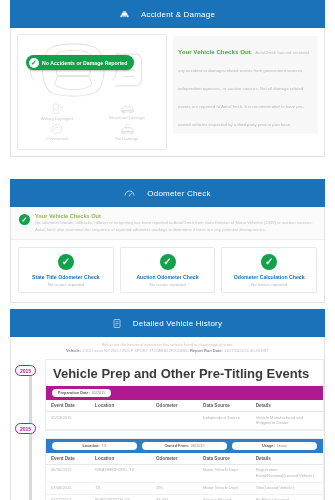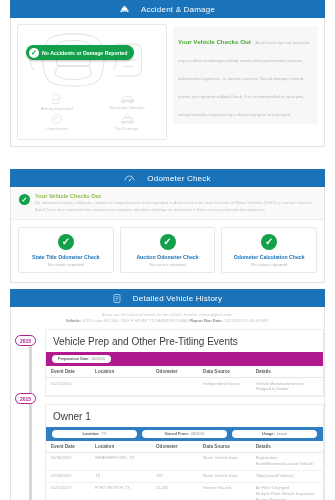--- a/index.html
+++ b/index.html
@@ -8,21 +8,21 @@
     background: #ffffff;
     font-family: "Liberation Sans", sans-serif;
     overflow: hidden;
   }
   .page { width: 335px; height: 500px; position: relative; background: #fff; }
 
   
   .sec-bar {
     background: #1a72b8;
     color: #fff;
-    height: 18px;
+    height: 28px;
     display: flex;
     align-items: center;
     justify-content: center;
     gap: 12px;
     font-size: 8px;
     letter-spacing: .2px;
   }
   .sec-bar .ttl { font-size: 8px; }
   .sec-bar svg { display: block; }
 
@@ -112,21 +112,21 @@
     width: 2.5px; background: #d8d8d8;
   }
   .yr-badge {
     position: absolute; left: 4px;
     background: #fff; border: 1px solid #b01a8e; color: #b01a8e;
     border-radius: 8px; font-size: 5px; font-weight: bold;
     padding: 1.5px 4px; z-index: 2;
   }
 
   .blk { margin-bottom: 7px; border: 1px solid #ececec; background: #fff; }
-  .blk-h { font-size: 10px; font-weight: normal; color: #3b3b3b; padding: 6px 7px 5px; }
+  .blk-h { font-size: 13px; font-weight: bold; color: #3b3b3b; padding: 6px 7px 5px; }
   .pillbar { display: flex; gap: 5px; padding: 3px 6px; }
   .pillbar.magenta { background: #b01a8e; }
   .pillbar.blue { background: #2f7ec4; }
   .pill {
     background: #fff; border-radius: 7px; height: 8px;
     display: flex; align-items: center; justify-content: center;
     padding: 0 6px; font-size: 3.8px; color: #8a8a8a; white-space: nowrap;
   }
   .pill b { color: #5c5c5c; margin-right: 2px; }
   .pillbar.magenta .pill { flex: 0 0 auto; }
@@ -347,21 +347,20 @@
                 <td></td>
                 <td>Independent Source</td>
                 <td>Vehicle Manufactured and Shipped to Dealer</td>
               </tr>
             </tbody>
           </table>
         </div>
 
         <div class="yr-badge" style="top:64px;">2015</div>
         <div class="blk">
-          <div class="blk-h">Owner 1</div>
           <div class="pillbar blue">
             <div class="pill">
               <b>Location:</b>
               <span>TX</span>
             </div>
             <div class="pill">
               <b>Owned From:</b>
               <span>06/2015</span>
             </div>
             <div class="pill">

